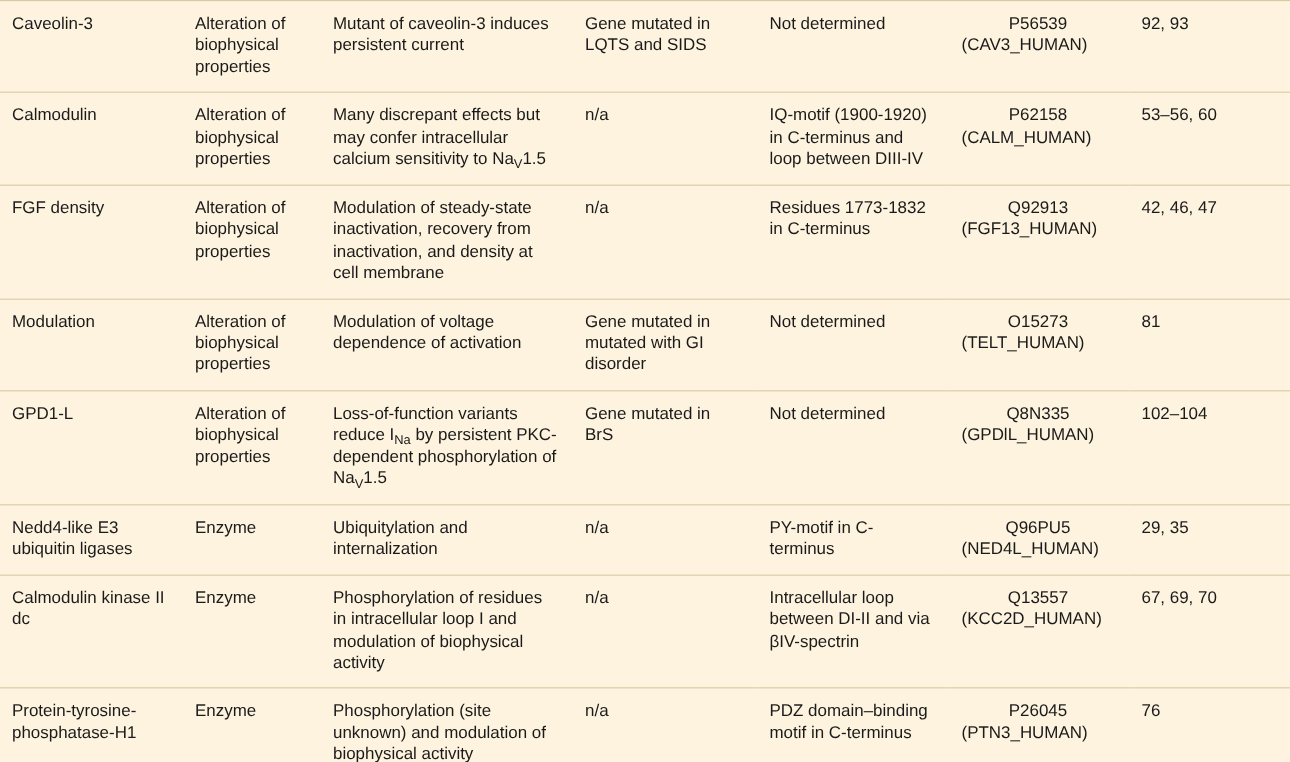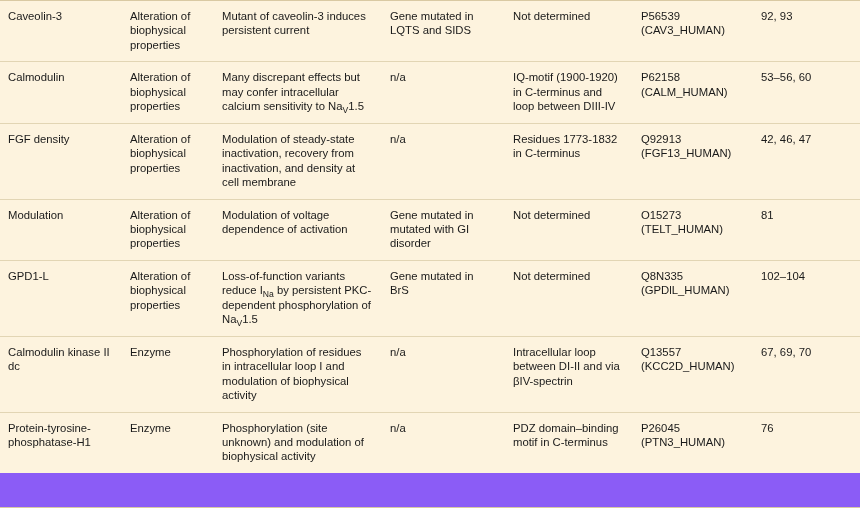--- a/index.html
+++ b/index.html
@@ -9,21 +9,21 @@
   body {
     width: 860px;
     height: 508px;
     background: #fdf6e3;
     font-family: "Liberation Sans", sans-serif;
     overflow: hidden;
   }
   #table-wrap {
     width: 860px;
     height: 508px;
-    background: #8b5cf6;
+    background: #0f766e;
     box-sizing: border-box;
     border-top: 1px solid #d9c9a3;
     border-bottom: 1px solid #d9c9a3;
   }
   table.data-table {
     width: 860px;
     border-collapse: collapse;
     table-layout: fixed;
     background: #fdf3de;
   }
@@ -47,21 +47,21 @@
   col.c-site      { width: 128px; }
   col.c-uniprot   { width: 120px; }
   col.c-refs      { width: 107px; }
 
   td.cell-protein { padding-left: 10px; }
   td.cell-refs {
     color: #2f6fb0;
     padding-left: 10px;
     margin-left: 32px;
   }
-  .uni-id { display: block; }
+  .uni-id { display: block; text-align: center; }
   .uni-name { display: block; }
   .sub { font-size: 8.6px; vertical-align: sub; line-height: 0; }
 </style>
 </head>
 <body>
 
 <div id="table-wrap">
   <table class="data-table">
     <colgroup>
       <col class="c-protein">
@@ -132,20 +132,32 @@
         <td><span>Loss-of-function variants reduce I</span><span class="sub">Na</span><span> by persistent PKC-dependent phosphorylation of Na</span><span class="sub">V</span><span>1.5</span></td>
         <td>Gene mutated in BrS</td>
         <td>Not determined</td>
         <td>
           <span class="uni-id">Q8N335</span>
           <span class="uni-name">(GPDlL_HUMAN)</span>
         </td>
         <td class="cell-refs">102–104</td>
       </tr>
 
+      <tr class="row">
+        <td class="cell-protein">Nedd4-like E3 ubiquitin ligases</td>
+        <td>Enzyme</td>
+        <td>Ubiquitylation and internalization</td>
+        <td>n/a</td>
+        <td>PY-motif in C-terminus</td>
+        <td>
+          <span class="uni-id">Q96PU5</span>
+          <span class="uni-name">(NED4L_HUMAN)</span>
+        </td>
+        <td class="cell-refs">29, 35</td>
+      </tr>
 
       <tr class="row">
         <td class="cell-protein">Calmodulin kinase II dc</td>
         <td>Enzyme</td>
         <td>Phosphorylation of residues in intracellular loop I and modulation of biophysical activity</td>
         <td>n/a</td>
         <td>Intracellular loop between DI-II and via βIV-spectrin</td>
         <td>
           <span class="uni-id">Q13557</span>
           <span class="uni-name">(KCC2D_HUMAN)</span>

